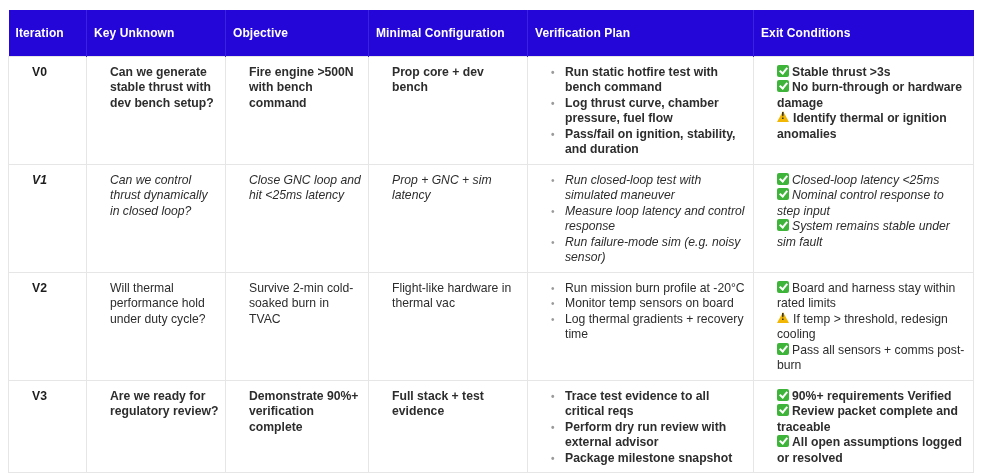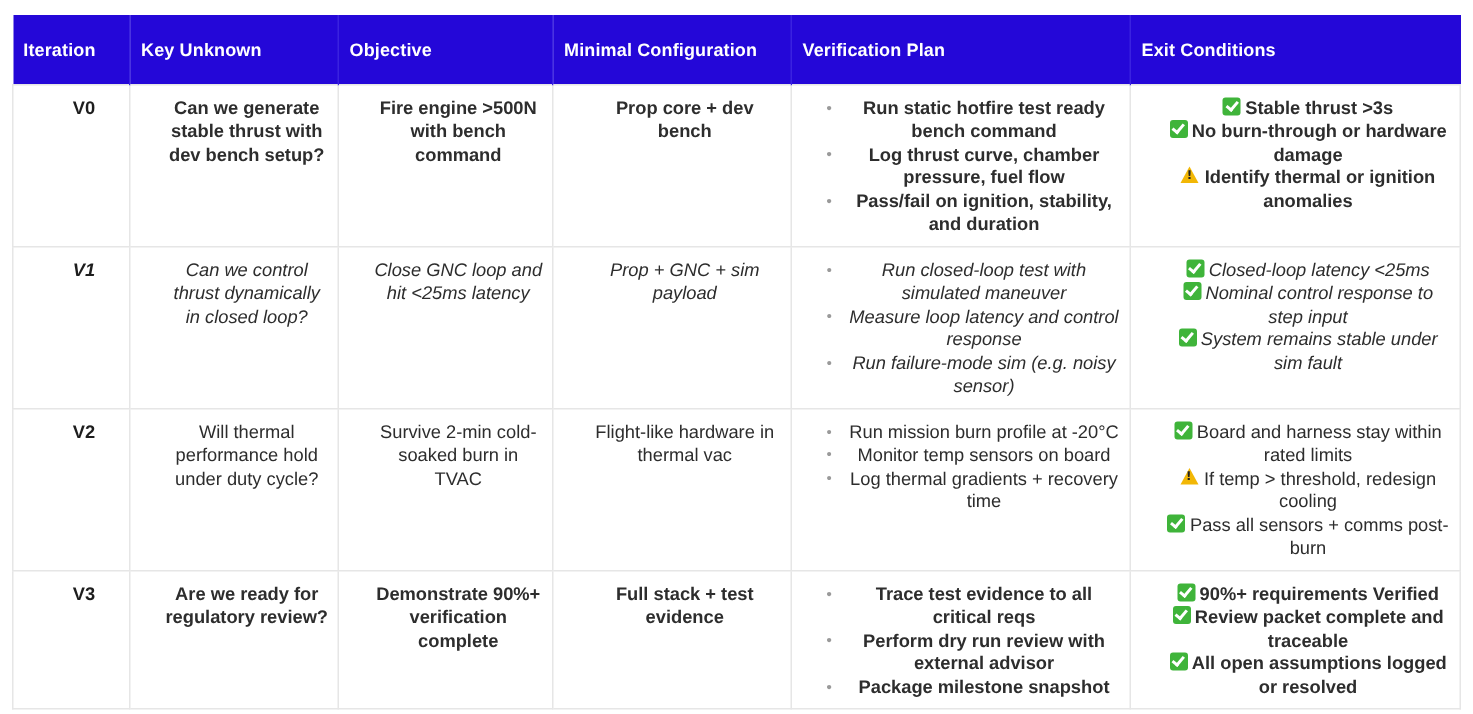--- a/index.html
+++ b/index.html
@@ -15,21 +15,20 @@
     border-right: 1px solid #3a22e0;
     font-family: "Liberation Sans", sans-serif;
     letter-spacing: 0.1px;
   }
   table.plan th:last-child { border-right: none; }
   table.plan td {
     vertical-align: top; font-size: 12.2px; line-height: 15.5px;
     padding: 8px 6px 6px 23px; box-sizing: border-box;
     border: 1px solid #e6e6e6; color: #2d2d2d;
     font-family: "Liberation Sans", sans-serif;
-    text-align: center;
   }
   table.plan td.iter { font-weight: bold; color: #1d1d1d; }
   tr.r0 td { height: 106px; font-weight: bold; }
   tr.r1 td { height: 106px; font-style: italic; }
   tr.r2 td { height: 107px; }
   tr.r3 td { height: 92px; font-weight: bold; }
   ul.plan-list { list-style: none; margin: 0; padding: 0; }
   ul.plan-list li { position: relative; padding-left: 14px; }
   ul.plan-list li .bullet { position: absolute; left: 0; top: 0; color: #9a9a9a; font-size: 10px; }
   .exit-item .ico { display: inline-block; width: 12px; height: 12px; margin-right: 3px; vertical-align: -1px;
@@ -67,37 +66,37 @@
   </thead>
   <tbody>
 
     <tr class="r0">
       <td class="iter">V0</td>
       <td>Can we generate stable thrust with dev bench setup?</td>
       <td>Fire engine &gt;500N with bench command</td>
       <td>Prop core + dev bench</td>
       <td>
         <ul class="plan-list">
-          <li><span class="bullet">•</span><span>Run static hotfire test ready bench command</span></li>
+          <li><span class="bullet">•</span><span>Run static hotfire test with bench command</span></li>
           <li><span class="bullet">•</span><span>Log thrust curve, chamber pressure, fuel flow</span></li>
           <li><span class="bullet">•</span><span>Pass/fail on ignition, stability, and duration</span></li>
         </ul>
       </td>
       <td>
         <div class="exit-item"><span class="ico check"></span><span>Stable thrust &gt;3s</span></div>
         <div class="exit-item"><span class="ico check"></span><span>No burn-through or hardware damage</span></div>
         <div class="exit-item"><span class="ico warn"></span><span>Identify thermal or ignition anomalies</span></div>
       </td>
     </tr>
 
     <tr class="r1">
       <td class="iter">V1</td>
       <td>Can we control thrust dynamically in closed loop?</td>
       <td>Close GNC loop and hit &lt;25ms latency</td>
-      <td>Prop + GNC + sim payload</td>
+      <td>Prop + GNC + sim latency</td>
       <td>
         <ul class="plan-list">
           <li><span class="bullet">•</span><span>Run closed-loop test with simulated maneuver</span></li>
           <li><span class="bullet">•</span><span>Measure loop latency and control response</span></li>
           <li><span class="bullet">•</span><span>Run failure-mode sim (e.g. noisy sensor)</span></li>
         </ul>
       </td>
       <td>
         <div class="exit-item"><span class="ico check"></span><span>Closed-loop latency &lt;25ms</span></div>
         <div class="exit-item"><span class="ico check"></span><span>Nominal control response to step input</span></div>

